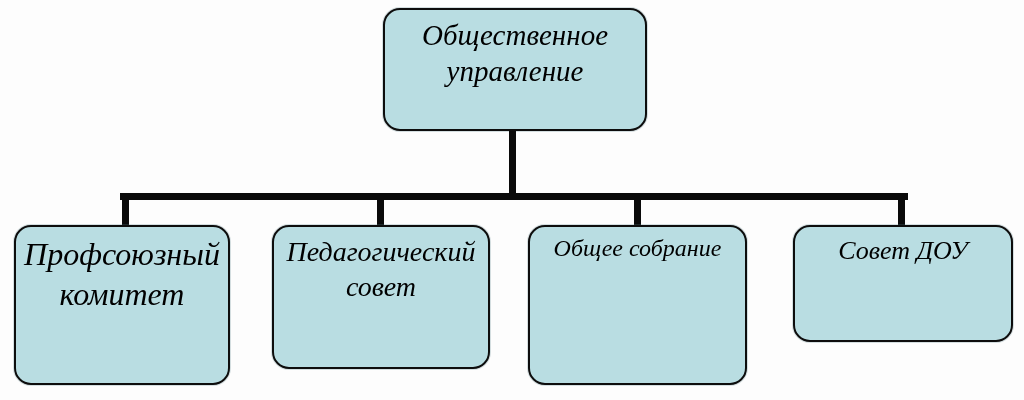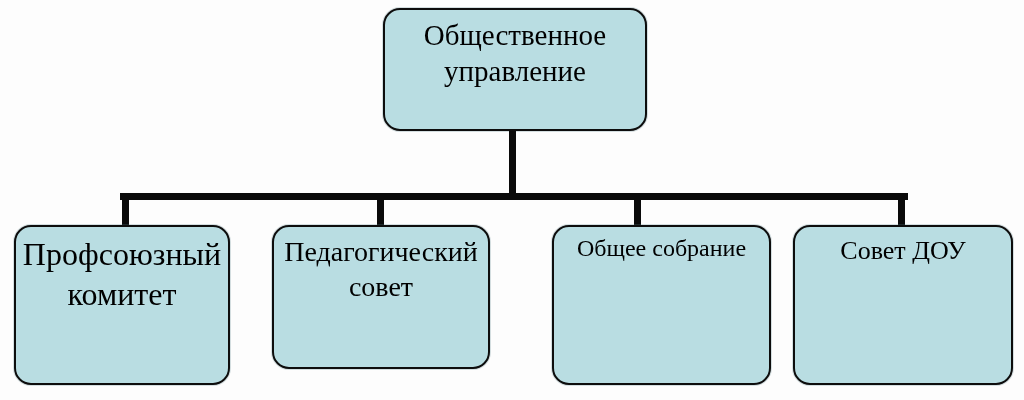--- a/index.html
+++ b/index.html
@@ -16,20 +16,21 @@
   }
   .node {
     position: absolute;
     background: #b9dde2;
     border: 2px solid #0d0d0d;
     border-radius: 17px;
     color: #000000;
     text-align: center;
     line-height: 1.24;
     box-shadow: 0 0 0 1px rgba(90,130,140,0.25);
+    font-style: italic;
   }
   .node-root {
     left: 383px; top: 8px;
     width: 264px; height: 123px;
     font-size: 29px;
     padding: 8px 8px 0 8px;
   }
   .node-child1 {
     left: 14px; top: 225px;
     width: 216px; height: 160px;
@@ -40,25 +41,24 @@
     left: 272px; top: 225px;
     width: 218px; height: 144px;
     font-size: 28px;
     padding: 8px 6px 0 6px;
   }
   .node-child3 {
     left: 528px; top: 225px;
     width: 219px; height: 160px;
     font-size: 24px;
     padding: 7px 4px 0 4px;
-    margin-left: 24px;
   }
   .node-child4 {
     left: 793px; top: 225px;
-    width: 220px; height: 160px;
+    width: 220px; height: 117px;
     font-size: 26px;
     padding: 8px 6px 0 6px;
   }
   .connector {
     position: absolute;
     background: #0a0a0a;
   }
   .conn-root-drop   { left: 509px; top: 131px; width: 7px;  height: 69px; }
   .conn-horizontal  { left: 120px; top: 193px; width: 788px; height: 7px; }
   .conn-stub1       { left: 122px; top: 196px; width: 7px;  height: 30px; }

